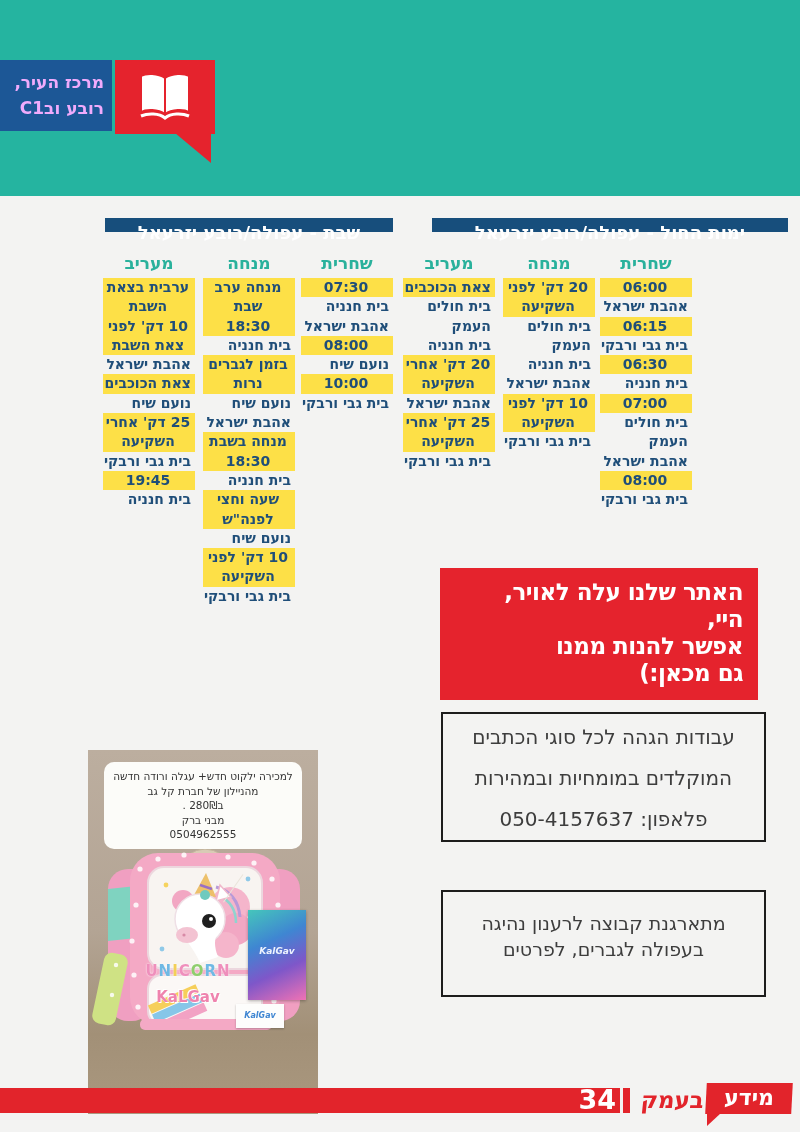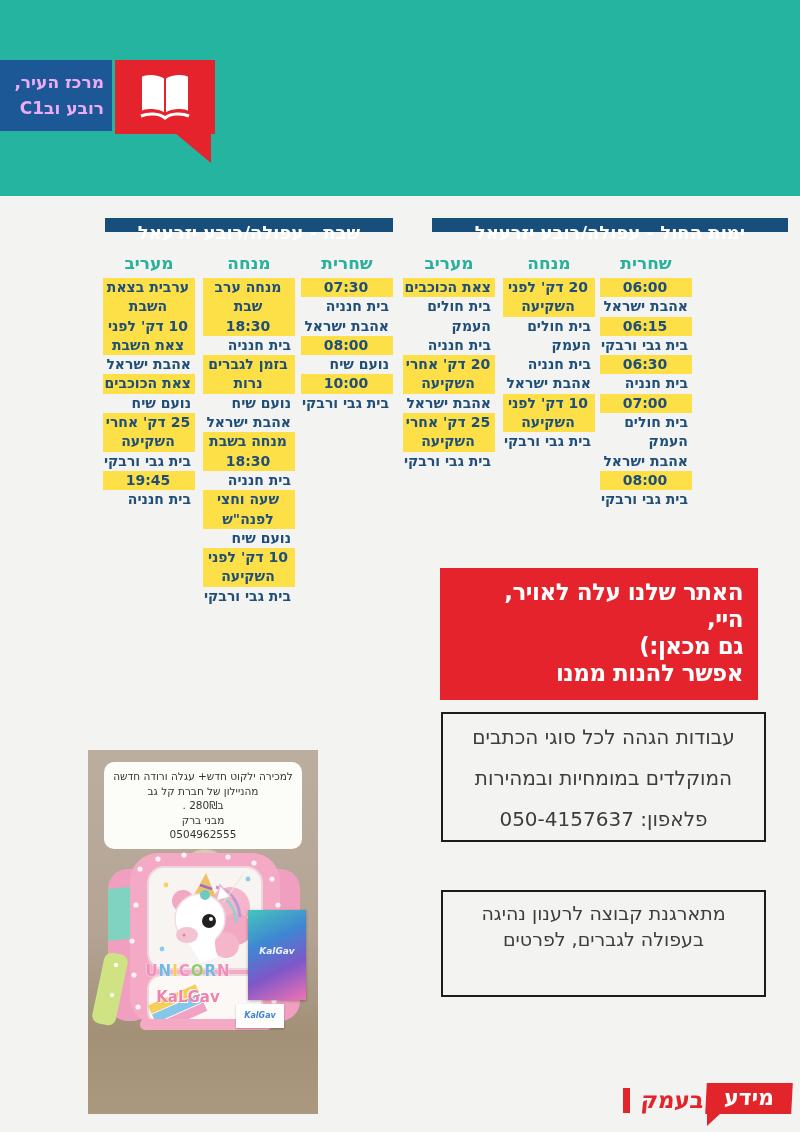--- a/index.html
+++ b/index.html
@@ -38,21 +38,21 @@
   .banner{position:absolute;left:440px;top:568px;width:318px;height:132px;background:#e5232d;
           color:#fff;font-weight:bold;font-size:23px;text-align:right;box-sizing:border-box;
           padding:11px 15px 0 10px;}
   .banner .line{line-height:27px;letter-spacing:-0.5px;}
 
   
   .adbox{position:absolute;left:441px;width:325px;background:transparent;border:2px solid #1c1c1c;
          box-sizing:border-box;text-align:center;color:#3d3d3d;}
   .adbox1{top:712px;height:130px;font-size:20px;padding-top:3px;}
   .adbox1 .line{line-height:41px;}
-  .adbox2{top:890px;height:107px;font-size:19px;padding-top:8px;}
+  .adbox2{top:890px;height:107px;font-size:19px;padding-top:18px;}
   .adbox2 .line{line-height:26px;}
   .adbox2 .phone{display:block;font-weight:bold;font-size:21px;color:#222;line-height:28px;}
 
   
   .photo{position:absolute;left:88px;top:750px;width:230px;height:364px;overflow:hidden;
          background:linear-gradient(180deg,#bcae9f 0%,#b3a494 50%,#a29077 78%,#aa987f 100%);}
   .photo-label{position:absolute;left:16px;top:12px;width:198px;background:#fcfcf9;border-radius:10px;
                padding:7px 4px;box-sizing:border-box;text-align:center;color:#333;font-size:10.5px;}
   .photo-label .line{line-height:14.5px;}
   .bp-svg{position:absolute;left:0;top:95px;}
@@ -193,22 +193,22 @@
         <div class="trow hl">השקיעה</div>
         <div class="trow">בית גבי ורבקי</div>
         <div class="trow hl">19:45</div>
         <div class="trow">בית חנניה</div>
       </div>
     </div>
 
   <div class="banner">
       <div class="line">האתר שלנו עלה לאויר,</div>
       <div class="line">היי,</div>
+      <div class="line">אפשר להנות ממנו</div>
       <div class="line">גם מכאן:)</div>
-      <div class="line">אפשר להנות ממנו</div>
     </div>
 
   <div class="adbox adbox1">
       <div class="line">עבודות הגהה לכל סוגי הכתבים</div>
       <div class="line">המוקלדים במומחיות ובמהירות</div>
       <div class="line">פלאפון: 050-4157637</div>
     </div>
   <div class="adbox adbox2">
     <span><div class="line">מתארגנת קבוצה לרענון נהיגה</div><div class="line">בעפולה לגברים, לפרטים</div></span>
   </div>
@@ -283,18 +283,21 @@
     <div class="tag">
       <div class="tag-text">KalGav</div>
     </div>
     <div class="minitag">
       <div class="minitag-text">KalGav</div>
     </div>
     <div class="unicorn-word" id="unicorn-word"><span style="color: rgb(239, 143, 188);">U</span><span style="color: rgb(111, 185, 228);">N</span><span style="color: rgb(243, 207, 87);">I</span><span style="color: rgb(239, 143, 188);">C</span><span style="color: rgb(143, 206, 109);">O</span><span style="color: rgb(111, 185, 228);">R</span><span style="color: rgb(239, 143, 188);">N</span></div>
     <div class="brand-word">KaLGav</div>
   </div>
 
+  <div class="footer-bar">
+    <span class="footer-num">34</span>
+  </div>
   <div class="footer-cap"></div>
   <div class="logo-secondary">בעמק</div>
   <div class="logo-primary">מידע</div>
   <div class="logo-tail"></div>
 
 </div>
 
 </body></html>

